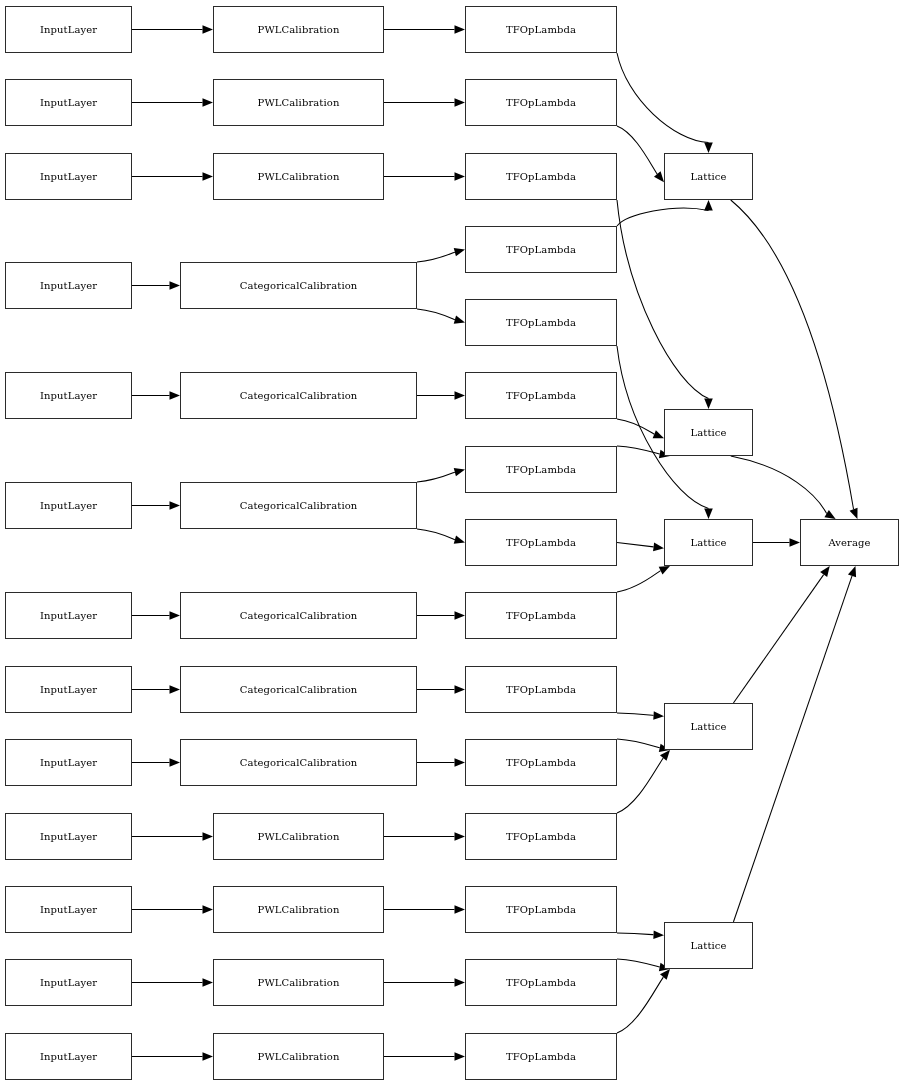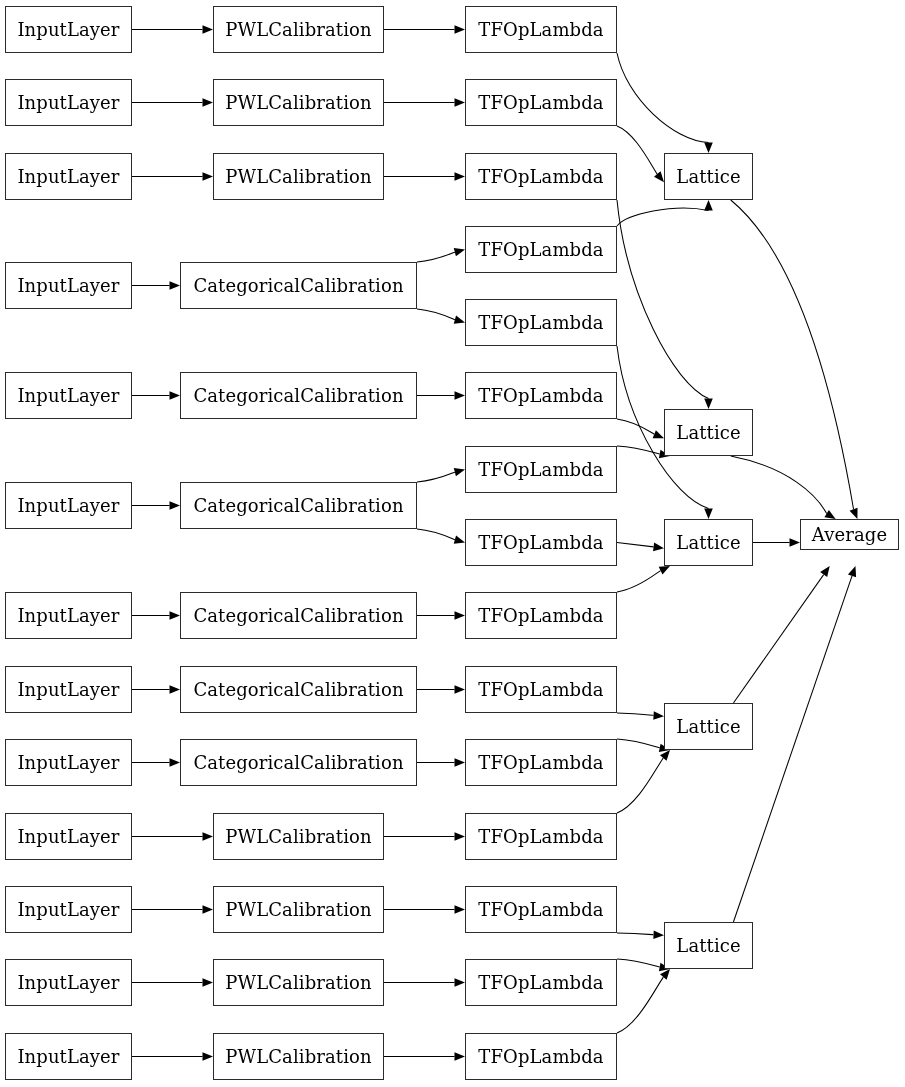--- a/index.html
+++ b/index.html
@@ -2,21 +2,21 @@
 <html><head>
 <meta charset="utf-8">
 <style>
   html,body{margin:0;padding:0;background:#ffffff;}
   body{width:905px;height:1087px;overflow:hidden;
        font-family:"DejaVu Serif","Liberation Serif",serif;}
   #graph{position:relative;width:905px;height:1087px;background:#fff;}
   svg#edges{position:absolute;left:0;top:0;width:905px;height:1087px;}
   .node{position:absolute;box-sizing:border-box;background:#ffffff;
         border:1px solid #2b2b2b;display:flex;align-items:center;
-        justify-content:center;color:#000;font-size:18px;
+        justify-content:center;color:#000;font-size:10px;
         line-height:1;letter-spacing:0.1px;white-space:nowrap;}
   .node span{pointer-events:none;}
   .edge{fill:none;stroke:#000000;stroke-width:1.05;}
   .arrowfill{fill:#000000;stroke:none;}
 </style>
 </head>
 <body>
 
 <div id="graph">
   <svg id="edges" viewBox="0 0 905 1087" preserveAspectRatio="none">
@@ -249,17 +249,17 @@
       </div>
       <div class="node" style="left: 664px; top: 519px; width: 89px; height: 47px;">
         <span>Lattice</span>
       </div>
       <div class="node" style="left: 664px; top: 703px; width: 89px; height: 47px;">
         <span>Lattice</span>
       </div>
       <div class="node" style="left: 664px; top: 922px; width: 89px; height: 47px;">
         <span>Lattice</span>
       </div>
-      <div class="node" style="left: 800px; top: 519px; width: 99px; height: 31px;">
+      <div class="node" style="left: 800px; top: 519px; width: 99px; height: 47px;">
         <span>Average</span>
       </div>
     </div>
 </div>
 
 </body></html>

